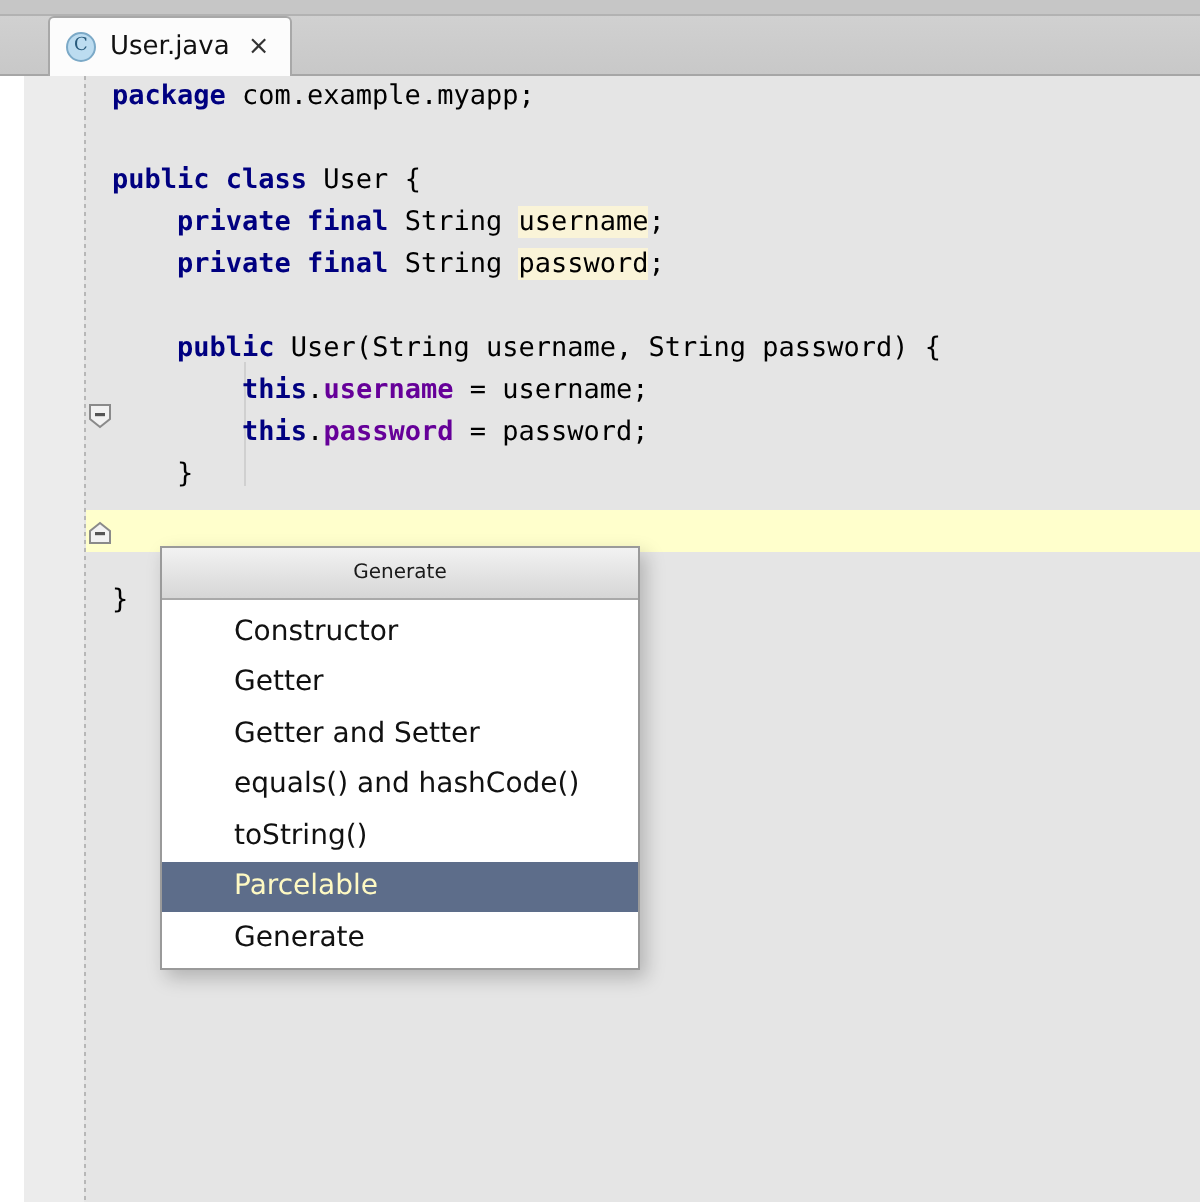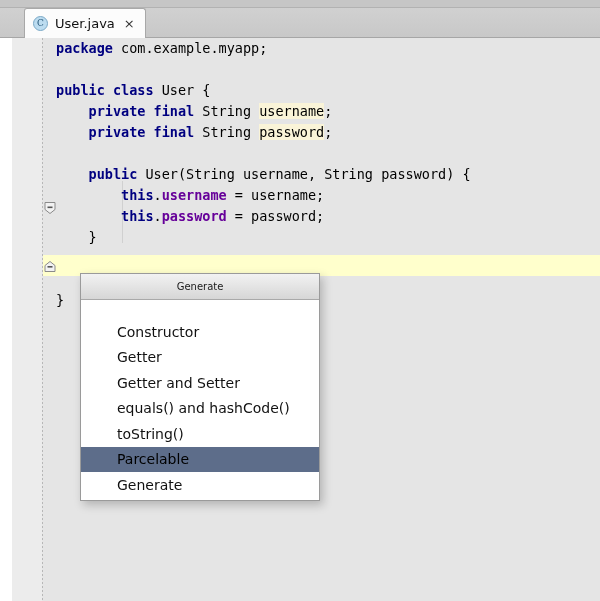--- a/index.html
+++ b/index.html
@@ -145,33 +145,33 @@
   }
   .popup-header {
     height: 26px;
     background: linear-gradient(#f2f2f2, #d6d6d6);
     border-bottom: 1px solid #a9a9a9;
     display: flex; align-items: center; justify-content: center;
     font-size: 10px;
     color: #1a1a1a;
     box-sizing: border-box;
   }
-  .popup-list { padding: 19px 0 2px 0; }
+  .popup-list { padding: 3px 0 2px 0; }
   .popup-item {
     height: 25.5px;
     display: flex; align-items: center;
     padding-left: 36px;
     font-size: 14px;
     color: #111111;
     box-sizing: border-box;
     white-space: nowrap;
   }
   .popup-item.selected {
     background: #5d6d8a;
-    color: #000000;
+    color: #fef9c3;
   }
 </style>
 </head>
 <body>
 
 <div id="root">
 
   <div class="tabbar">
     <div class="tabbar-top-strip"></div>
     <div class="tab">

